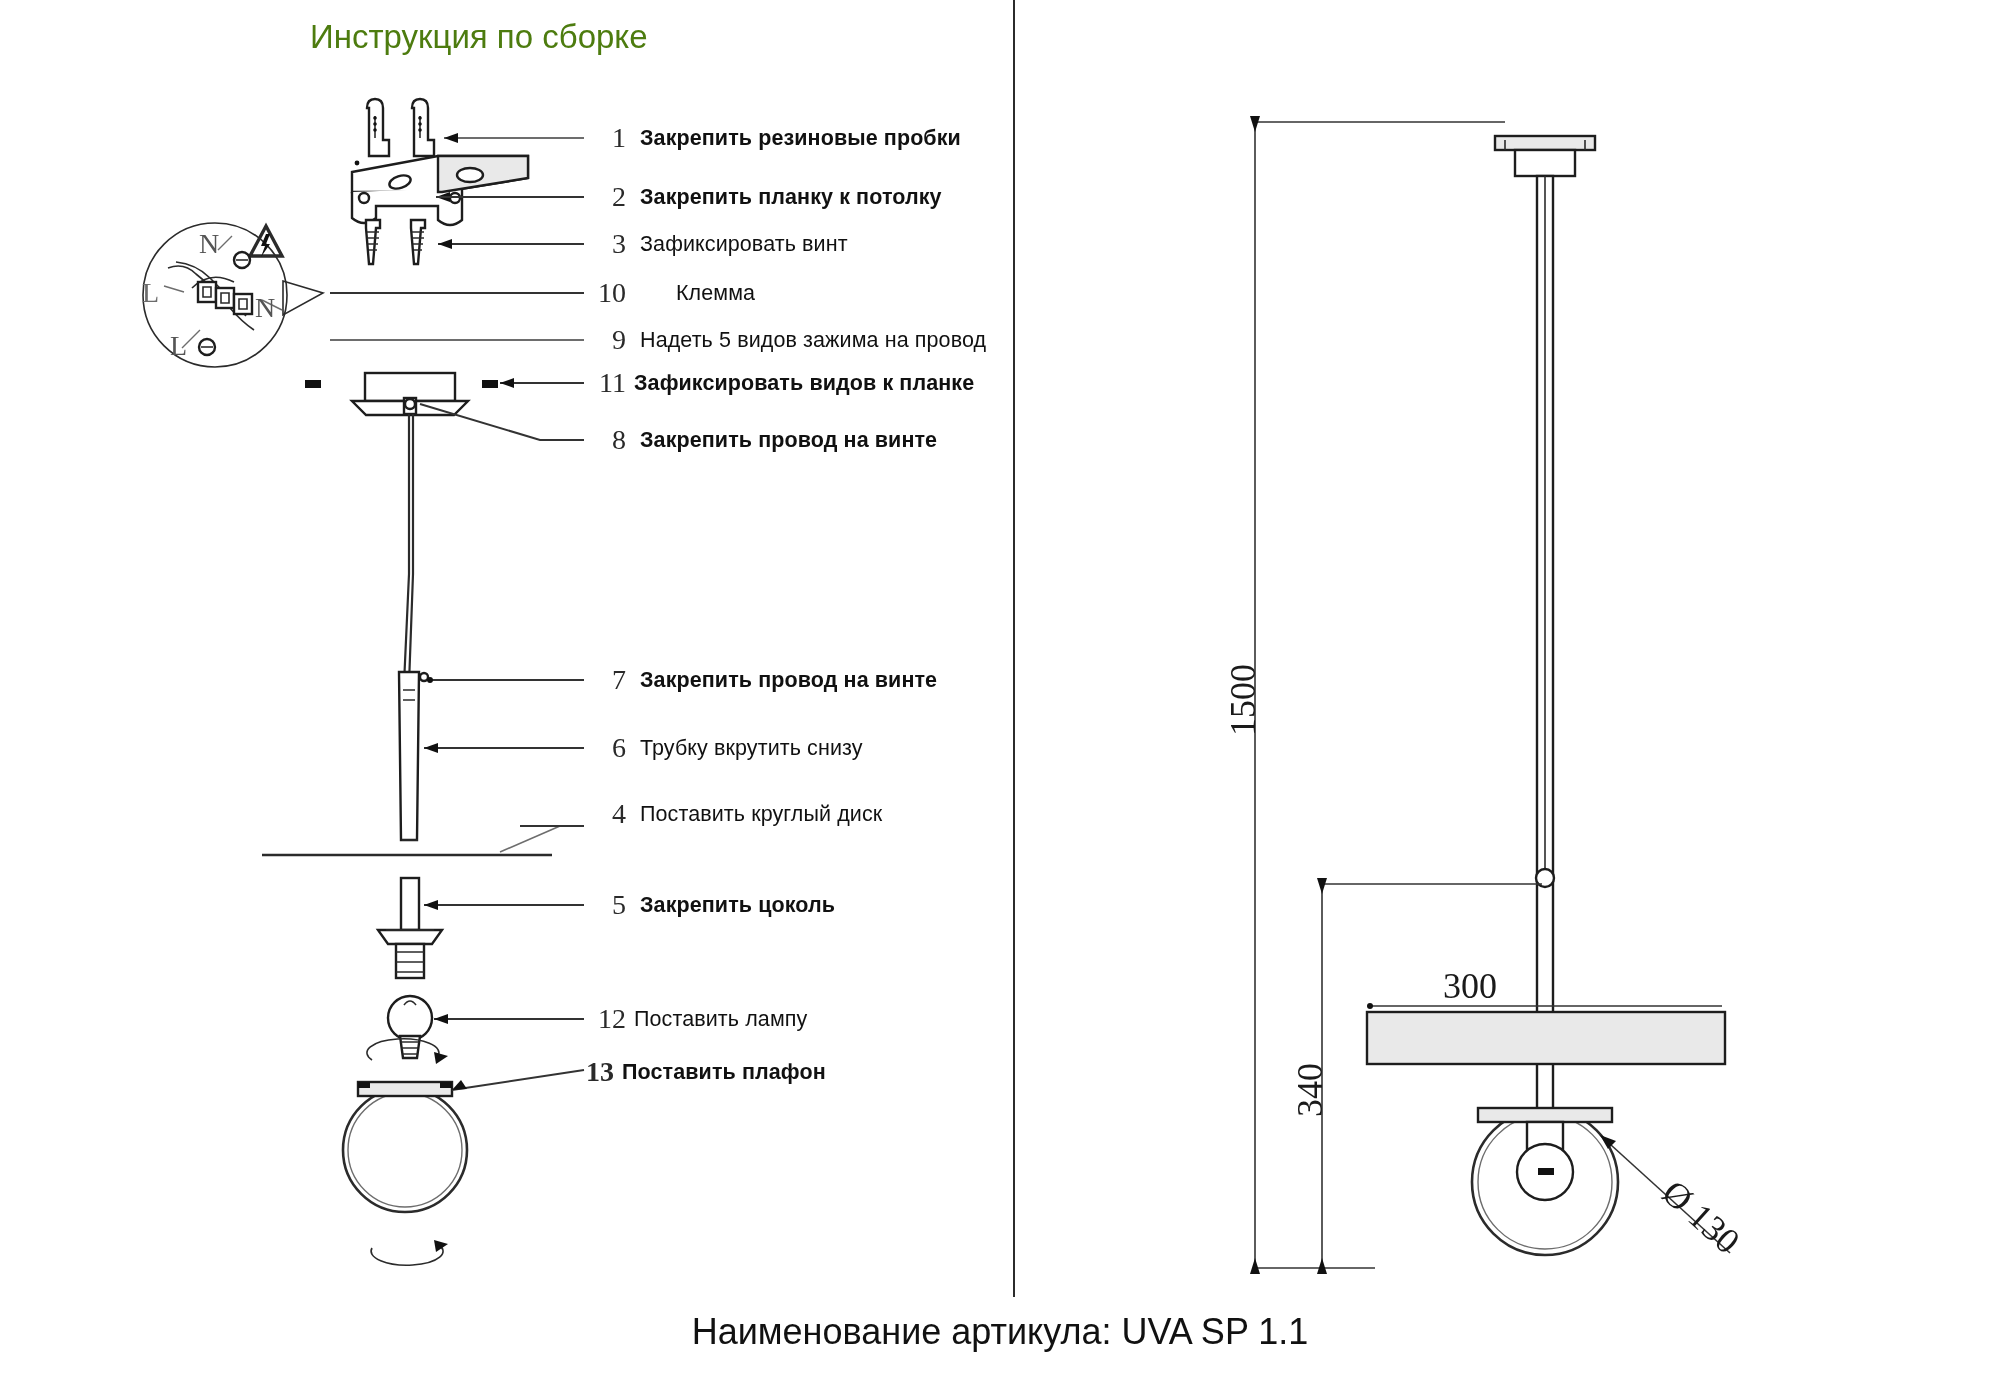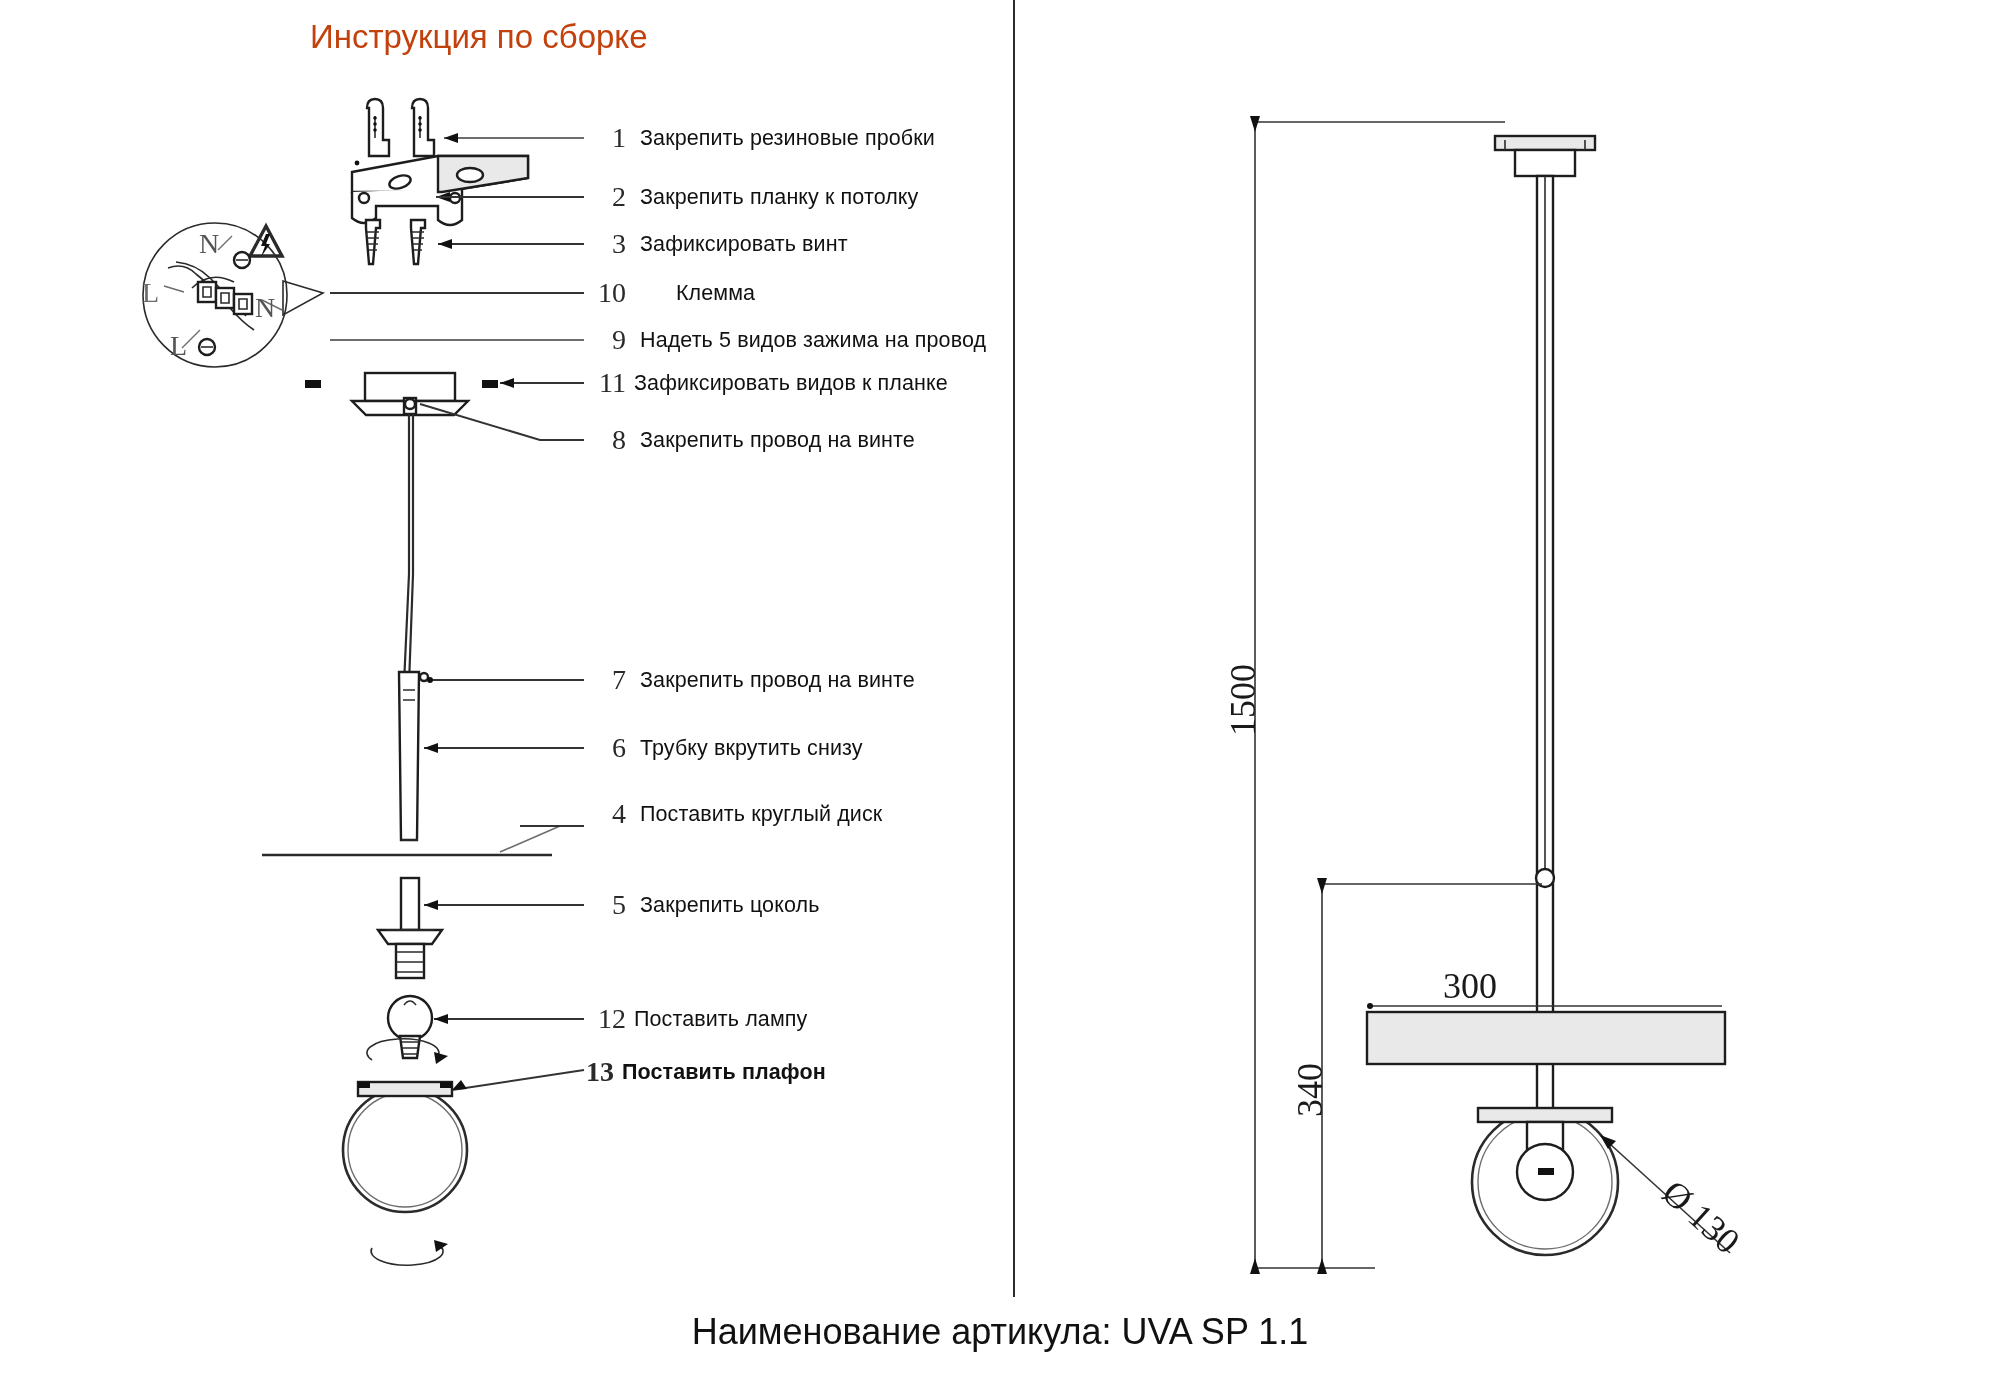--- a/index.html
+++ b/index.html
@@ -4,21 +4,21 @@
 <style>
   html,body{margin:0;padding:0;background:#ffffff;}
   body{
     width:2000px;height:1380px;position:relative;overflow:hidden;
     font-family:"Liberation Sans",sans-serif;color:#111;
   }
   .sheet{position:absolute;inset:0;}
 
   
   .panel-title{
-    position:absolute;font-size:33px;color:#c2410c;
+    position:absolute;font-size:33px;color:#4d7c0f;
     font-family:"Liberation Sans",sans-serif;white-space:nowrap;
   }
   #title-left{left:310px;top:18px;}
   #title-right{left:1370px;top:18px;}
 
   
   .divider{
     position:absolute;left:1013px;top:0;width:2px;height:1297px;
     background:#2b2b2b;
   }
@@ -29,21 +29,21 @@
     font-size:36px;color:#111;white-space:nowrap;
   }
 
   
   .callout{position:absolute;display:flex;align-items:center;white-space:nowrap;}
   .callout .num{
     font-family:"Liberation Serif",serif;font-size:28px;color:#2a2a2a;
     width:42px;text-align:right;margin-right:14px;line-height:1;
   }
   .callout .lbl{font-size:21.5px;color:#111;letter-spacing:.1px;}
-  .callout .lbl.b{font-weight:normal;}
+  .callout .lbl.b{font-weight:bold;}
 
   svg.overlay{position:absolute;left:0;top:0;width:2000px;height:1380px;
               overflow:visible;pointer-events:none;}
   .ln{stroke:#333;fill:none;}
   .ln-g{stroke:#6d6d6d;fill:none;}
   .hair{stroke:#2b2b2b;fill:none;stroke-width:1.6;}
   .part{stroke:#1d1d1d;fill:#ffffff;stroke-width:2.4;}
   .part-f{stroke:#1d1d1d;fill:#e9e9e9;stroke-width:2.4;}
   .solid{fill:#111;}
   .dimtxt{

